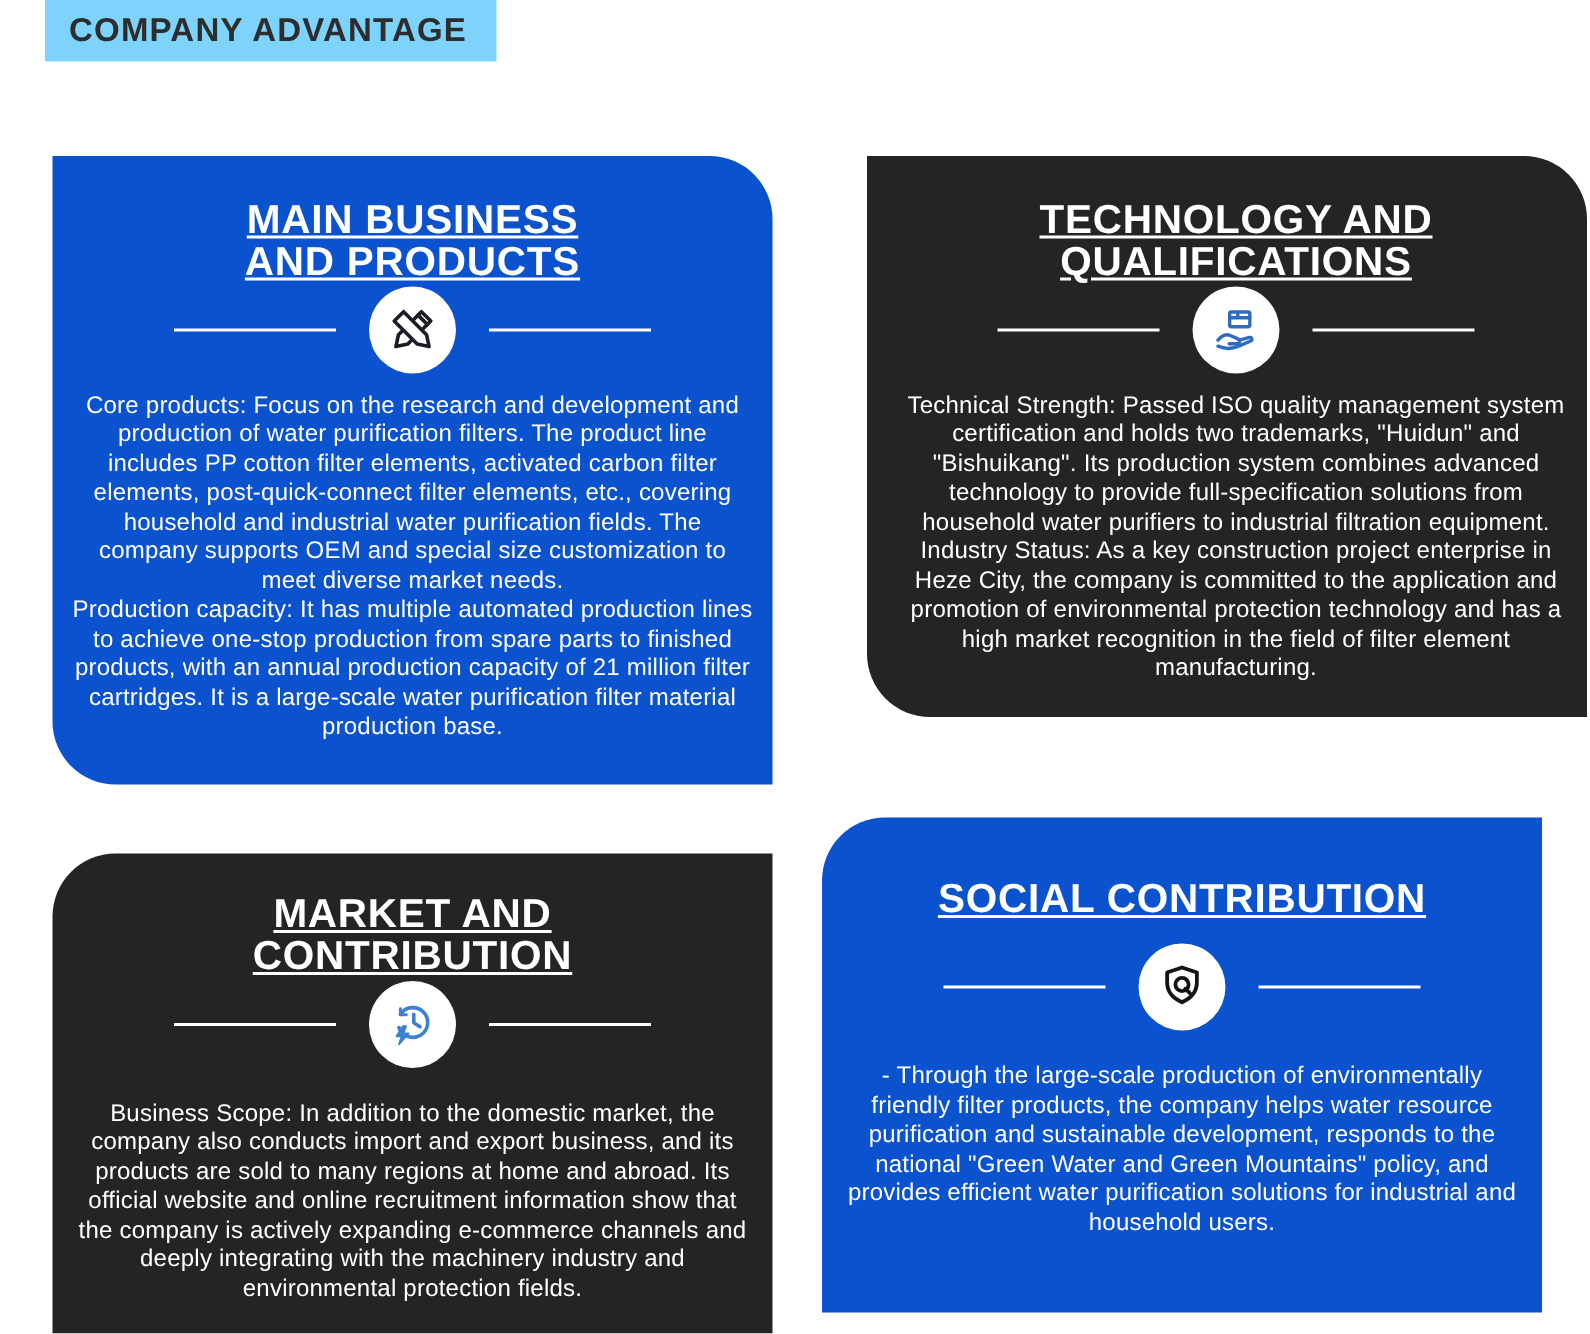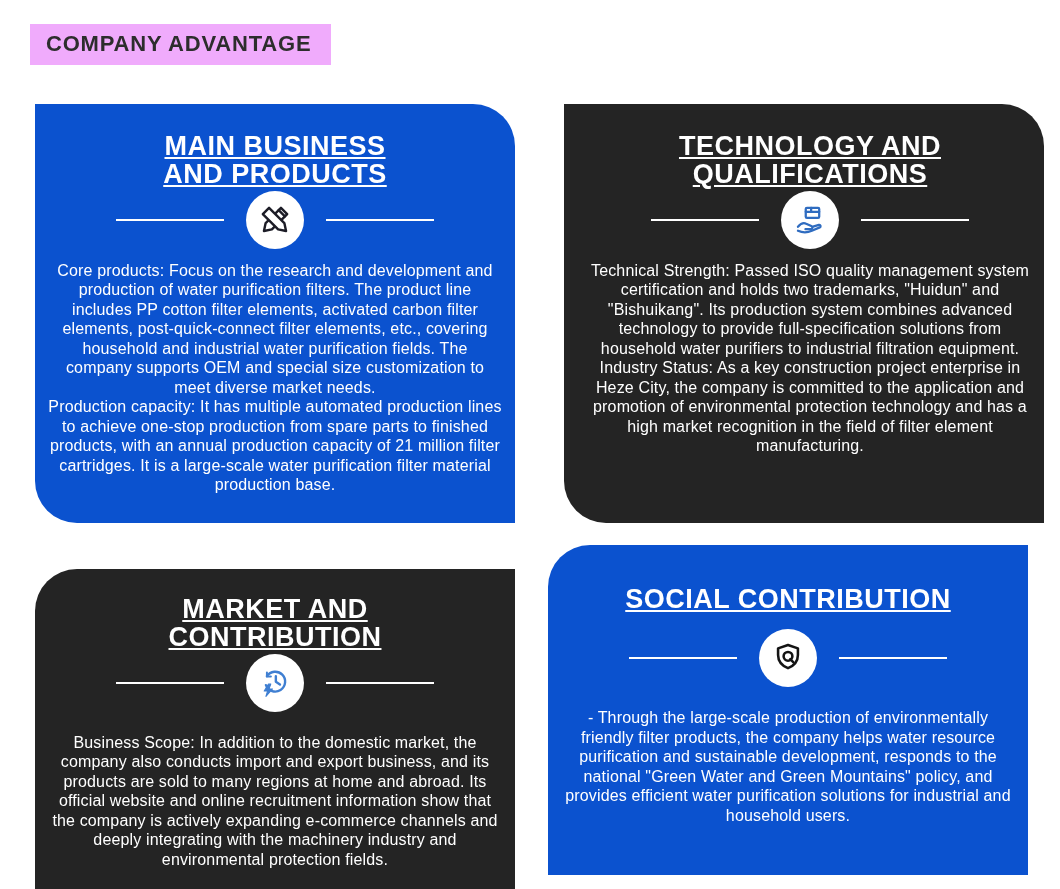--- a/index.html
+++ b/index.html
@@ -1,34 +1,34 @@
 <!DOCTYPE html>
 <html><head>
 <meta charset="utf-8">
 <style>
   html,body { margin:0; padding:0; background:#ffffff; }
   .canvas {
     position:relative; width:1060px; height:889px; background:#ffffff;
     font-family:"Liberation Sans", sans-serif; overflow:hidden;
   }
   .header-badge {
-    position:absolute; left:30px; top:24px; background:#f0abfc;
+    position:absolute; left:30px; top:0; background:#7dd3fc;
     padding:7px 20px 8px 16px;
   }
   .header-badge .title-text {
     font-size:22px; font-weight:700; color:#2d2d2d; letter-spacing:0.8px;
   }
   .card {
     position:absolute; width:480px; color:#ffffff; text-align:center;
     box-sizing:border-box;
   }
   .card-blue { background:#0b52cf; }
   .card-dark { background:#242424; }
   .pos-c1 { left:35px;  top:104px; height:419px; border-radius:0 42px 0 42px; }
-  .pos-c2 { left:564px; top:104px; height:419px; border-radius:0 42px 0 42px;padding-left:12px; }
+  .pos-c2 { left:578px; top:104px; height:374px; border-radius:0 42px 0 42px;padding-left:12px; }
   .pos-c3 { left:35px;  top:569px; height:330px; border-radius:42px 0 0 0; }
   .pos-c4 { left:548px; top:545px; height:330px; border-radius:42px 0 0 0; }
   .card-title {
     margin:28px 12px 0; min-height:54px;
     display:flex; flex-direction:column; justify-content:center;
     font-size:27px; font-weight:700; line-height:1.05; letter-spacing:0.5px;text-decoration:underline;
   }
   .pos-c3 .card-title, .pos-c4 .card-title { margin-top:26px; min-height:56px; }
   .icon-row {
     display:flex; align-items:center; justify-content:center; gap:22px;

